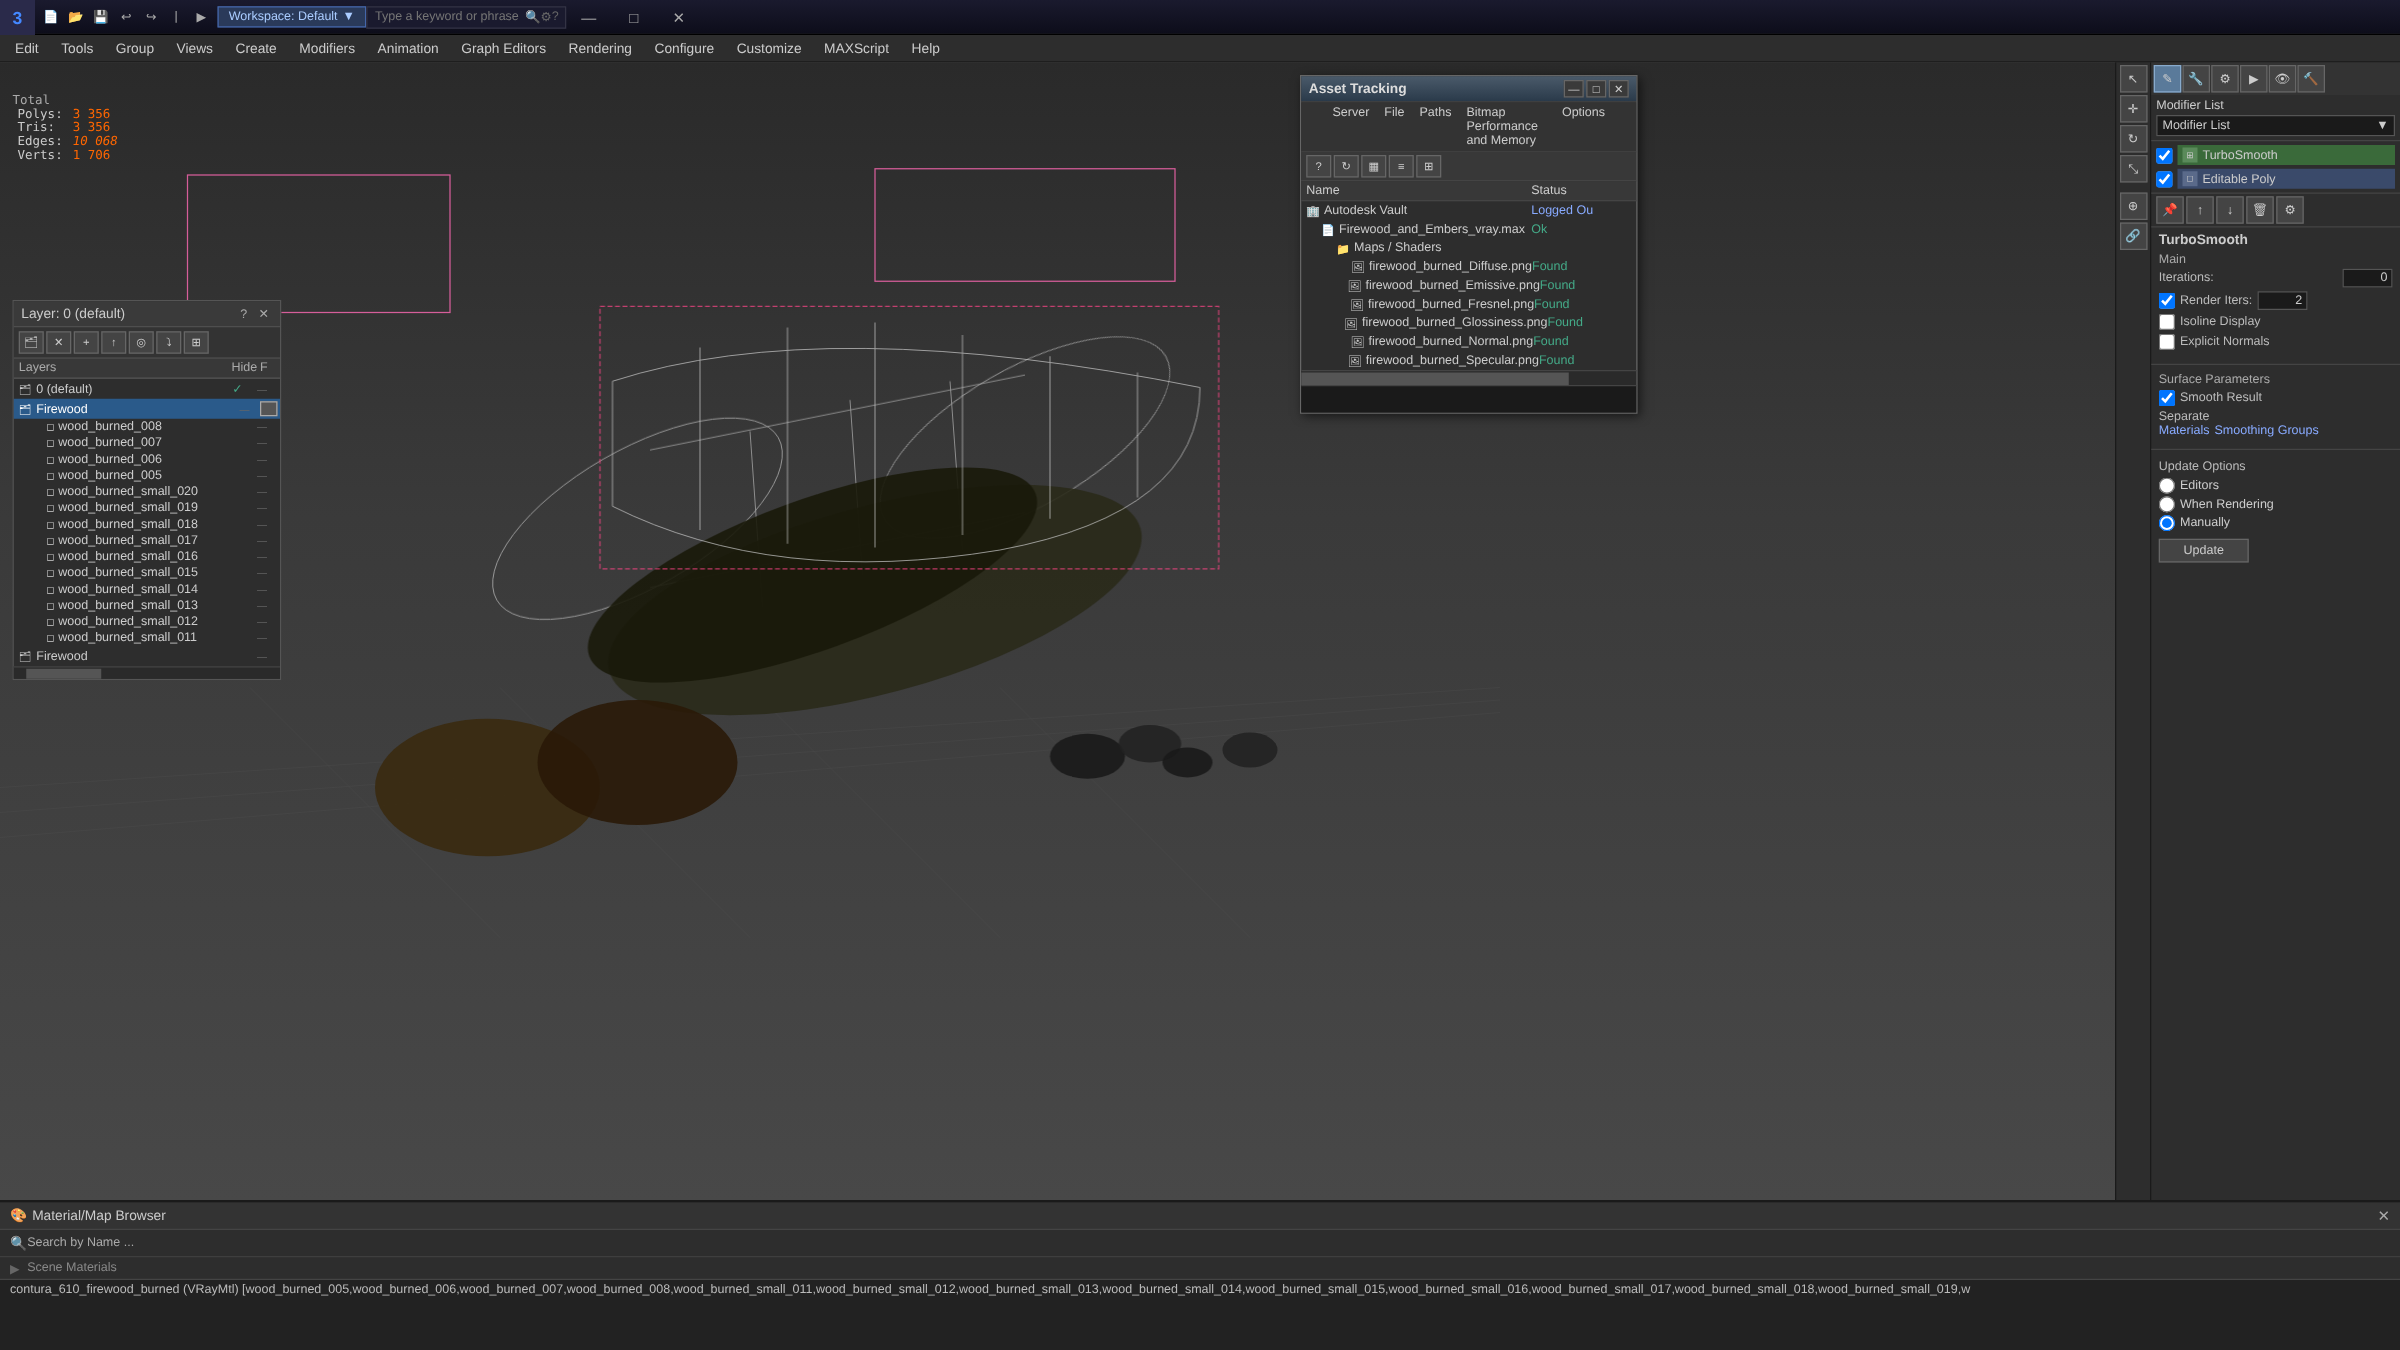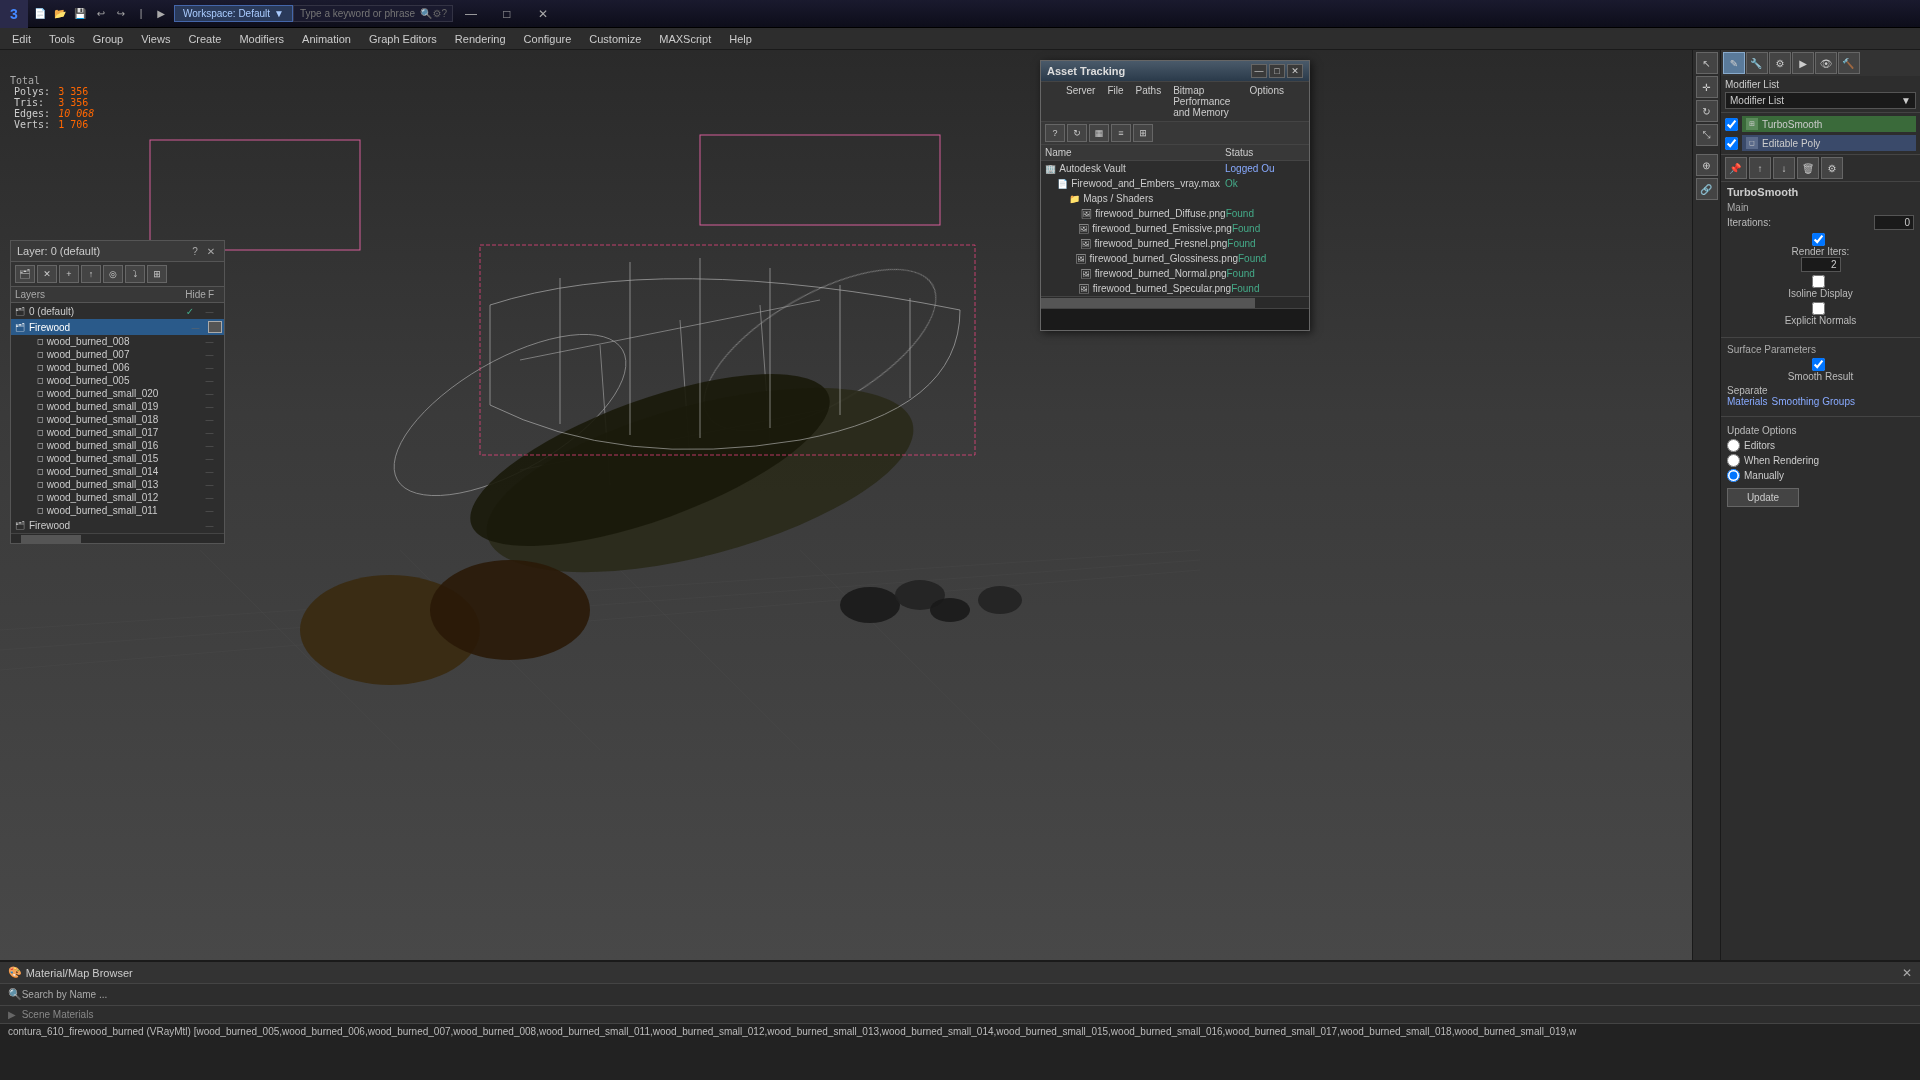--- a/index.html
+++ b/index.html
@@ -250,21 +250,20 @@
       color: #ccc;
       padding: 1px 3px;
       font-size: 10px;
       text-align: right;
     }
     .ts-check {
       display: flex;
       align-items: center;
       margin-bottom: 3px;
       font-size: 10px;
-      flex-direction: column;
     }
     .ts-check input { margin-right: 4px; }
     .ts-check label { color: #bbb; }
     .ts-separator {
       border-top: 1px solid #444;
       margin: 4px 0;
     }
     .ts-section-title {
       font-size: 10px;
       color: #aaa;

